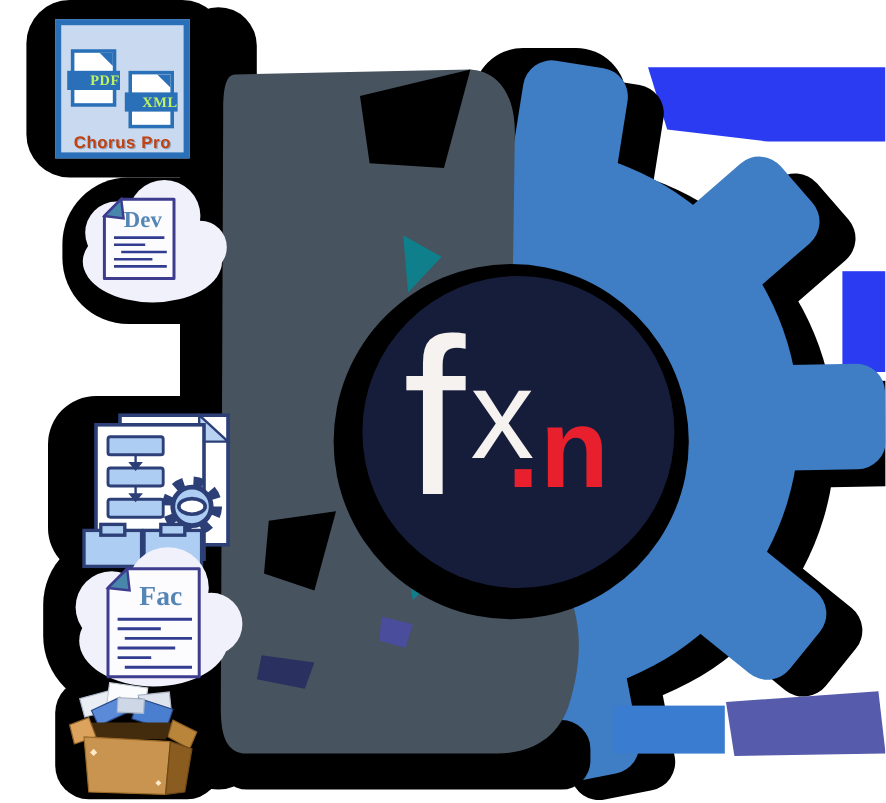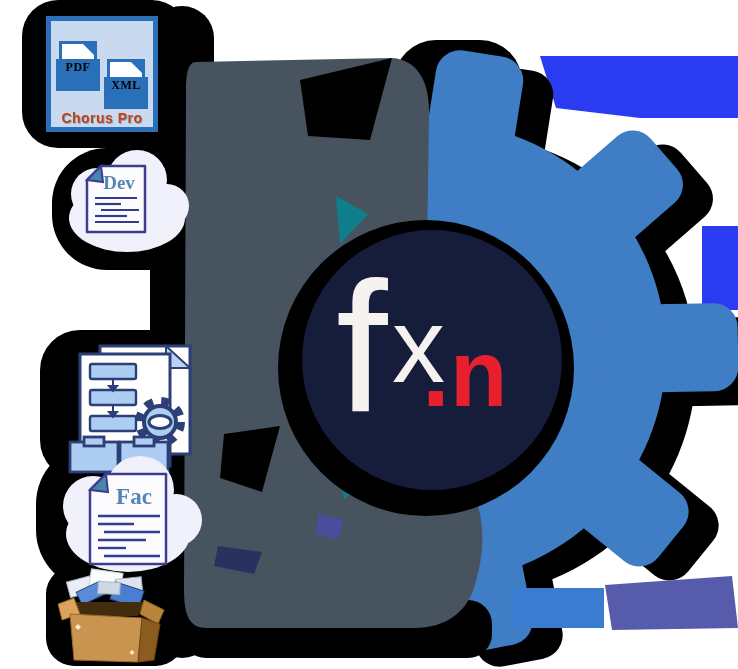--- a/index.html
+++ b/index.html
@@ -9,23 +9,23 @@
 
   
   .chorus-card{position:absolute;left:46px;top:16px;width:102px;height:106px;
                background:#c9d9ef;border:5px solid #2a70b8;}
   .chorus-title{position:absolute;left:0;right:0;bottom:1px;text-align:center;
                 font-weight:bold;font-size:14px;letter-spacing:.5px;color:#c2410c;
                 text-shadow:1px 1px 0 #8fa6c6;}
   .file-badge{position:absolute;width:32px;height:42px;background:#ffffff;border:3px solid #2a70b8;}
   .file-badge .fold{position:absolute;top:0px;right:0px;width:0;height:0;
                     border-top:11px solid #2a70b8;border-left:11px solid transparent;}
-  .file-badge .banner{position:absolute;left:-6px;right:-6px;top:15px;height:32px;background:#2a70b8;
-                      color:#000000;font-family:"Liberation Serif",serif;font-weight:bold;
-                      font-size:12px;line-height:16px;text-align:center;letter-spacing:.5px;}
+  .file-badge .banner{position:absolute;left:-6px;right:-6px;top:15px;height:16px;background:#2a70b8;
+                      color:#bef264;font-family:"Liberation Serif",serif;font-weight:bold;
+                      font-size:12px;line-height:16px;text-align:right;letter-spacing:.5px;}
   .badge-pdf{left:8px;top:20px;}
   .badge-xml{left:56px;top:38px;}
 
   
   .abs{position:absolute;}
 </style>
 </head>
 <body>
 
 <div class="canvas">

